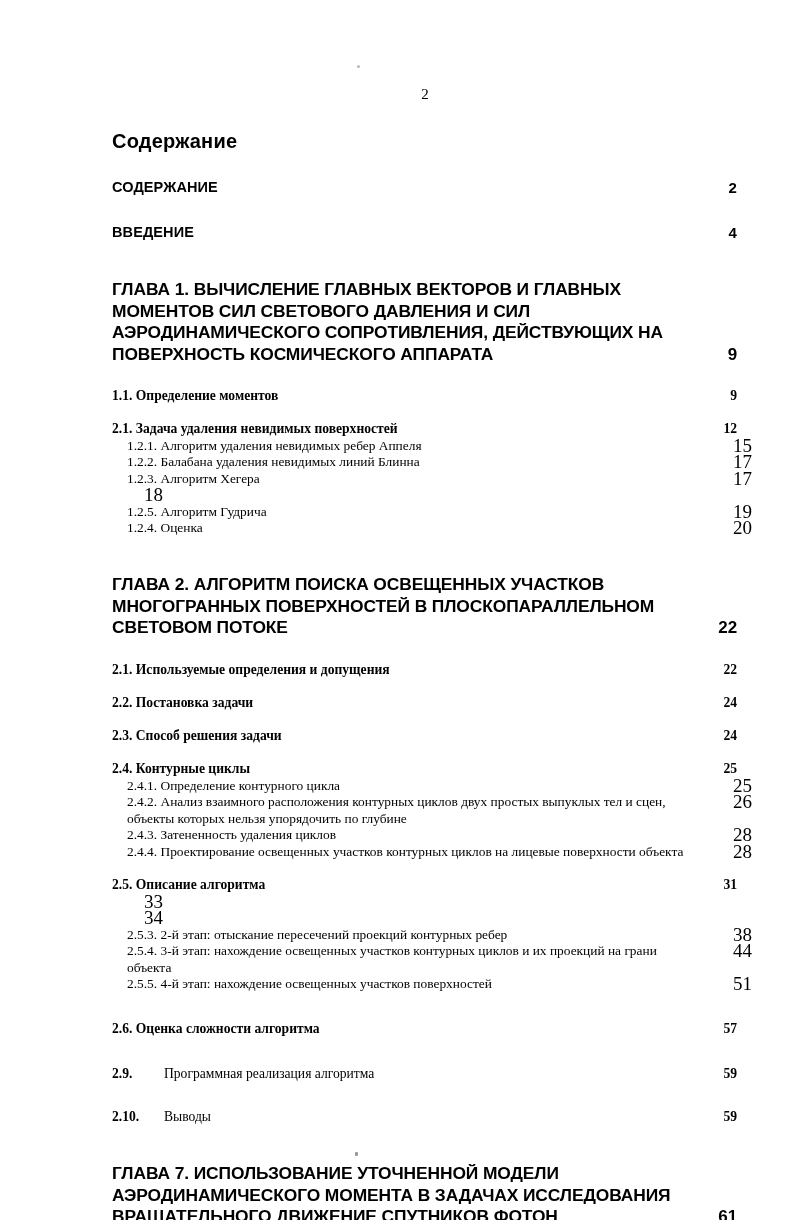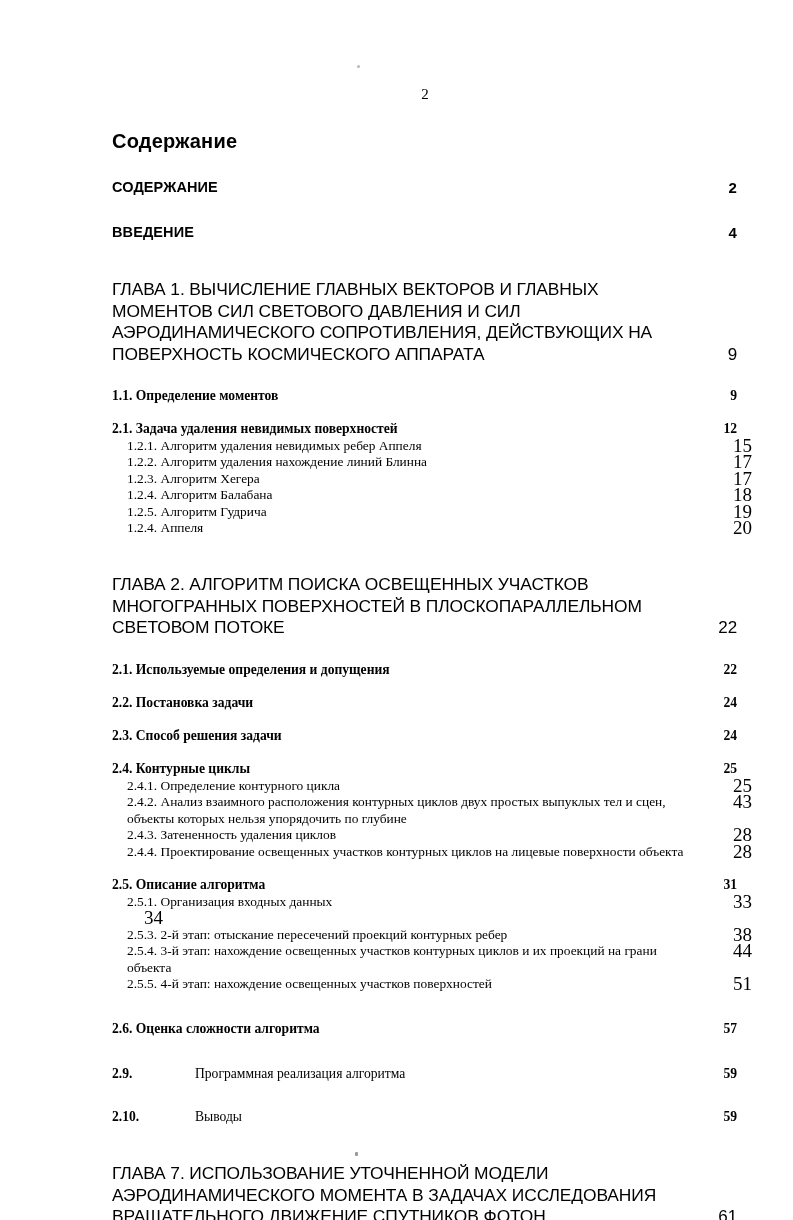--- a/index.html
+++ b/index.html
@@ -81,40 +81,39 @@
     font-weight: bold;
     font-size: 14.5px;
     letter-spacing: 0.1px;
     margin-bottom: 28px;
   }
   .lvl-front .pageno { font-size: 15px; }
 
   
   .lvl-chapter {
     font-family: "Liberation Sans", "DejaVu Sans", sans-serif;
-    font-weight: normal;
+    font-weight: bold;
     font-size: 17.4px;
     line-height: 21.5px;
     letter-spacing: -0.1px;
     margin-top: 38px;
     margin-bottom: 22px;
   }
   .lvl-chapter .label { max-width: 588px; }
   .lvl-chapter .pageno {
     align-self: flex-end;
     font-size: 17px;
   }
 
   
   .lvl-sec {
     font-weight: bold;
     font-size: 13.6px;
     line-height: 17px;
     margin-bottom: 14px;
-    gap: 31px;
   }
   .lvl-sec .pageno { font-size: 13.6px; }
 
   
   .lvl-sub {
     font-weight: normal;
     font-size: 13.4px;
     line-height: 16.4px;
     padding-left: 15px;
     margin-bottom: 0px;
@@ -176,37 +175,36 @@
     <div class="group">
       <div class="row lvl-sec">
         <span class="label">2.1. Задача удаления невидимых поверхностей</span>
         <span class="pageno">12</span>
       </div>
       <div class="row lvl-sub">
         <span class="label">1.2.1. Алгоритм удаления невидимых ребер Аппеля</span>
         <span class="pageno">15</span>
       </div>
       <div class="row lvl-sub">
-        <span class="label">1.2.2. Алгоритм удаления нахождение линий Блинна</span>
+        <span class="label">1.2.2. Балабана удаления невидимых линий Блинна</span>
         <span class="pageno">17</span>
       </div>
       <div class="row lvl-sub">
         <span class="label">1.2.3. Алгоритм Хегера</span>
         <span class="pageno">17</span>
       </div>
       <div class="row lvl-sub">
-        <span class="label">1.2.4. Алгоритм Балабана</span>
         <span class="pageno">18</span>
       </div>
       <div class="row lvl-sub">
         <span class="label">1.2.5. Алгоритм Гудрича</span>
         <span class="pageno">19</span>
       </div>
       <div class="row lvl-sub">
-        <span class="label">1.2.4. Аппеля</span>
+        <span class="label">1.2.4. Оценка</span>
         <span class="pageno">20</span>
       </div>
     </div>
 
     <div class="row lvl-chapter">
       <span class="label">ГЛАВА 2. АЛГОРИТМ ПОИСКА ОСВЕЩЕННЫХ УЧАСТКОВ МНОГОГРАННЫХ ПОВЕРХНОСТЕЙ В ПЛОСКОПАРАЛЛЕЛЬНОМ СВЕТОВОМ ПОТОКЕ</span>
       <span class="pageno">22</span>
     </div>
 
     <div class="group">
@@ -232,39 +230,38 @@
       <div class="row lvl-sec">
         <span class="label">2.4. Контурные циклы</span>
         <span class="pageno">25</span>
       </div>
       <div class="row lvl-sub">
         <span class="label">2.4.1. Определение контурного цикла</span>
         <span class="pageno">25</span>
       </div>
       <div class="row lvl-sub">
         <span class="label">2.4.2. Анализ взаимного расположения контурных циклов двух простых выпуклых тел и сцен, объекты которых нельзя упорядочить по глубине</span>
-        <span class="pageno">43</span>
+        <span class="pageno">26</span>
       </div>
       <div class="row lvl-sub">
         <span class="label">2.4.3. Затененность удаления циклов</span>
         <span class="pageno">28</span>
       </div>
       <div class="row lvl-sub">
         <span class="label">2.4.4. Проектирование освещенных участков контурных циклов на лицевые поверхности объекта</span>
         <span class="pageno">28</span>
       </div>
     </div>
 
     <div class="group">
       <div class="row lvl-sec">
         <span class="label">2.5. Описание алгоритма</span>
         <span class="pageno">31</span>
       </div>
       <div class="row lvl-sub">
-        <span class="label">2.5.1. Организация входных данных</span>
         <span class="pageno">33</span>
       </div>
       <div class="row lvl-sub">
         <span class="pageno">34</span>
       </div>
       <div class="row lvl-sub">
         <span class="label">2.5.3. 2-й этап: отыскание пересечений проекций контурных ребер</span>
         <span class="pageno">38</span>
       </div>
       <div class="row lvl-sub">

